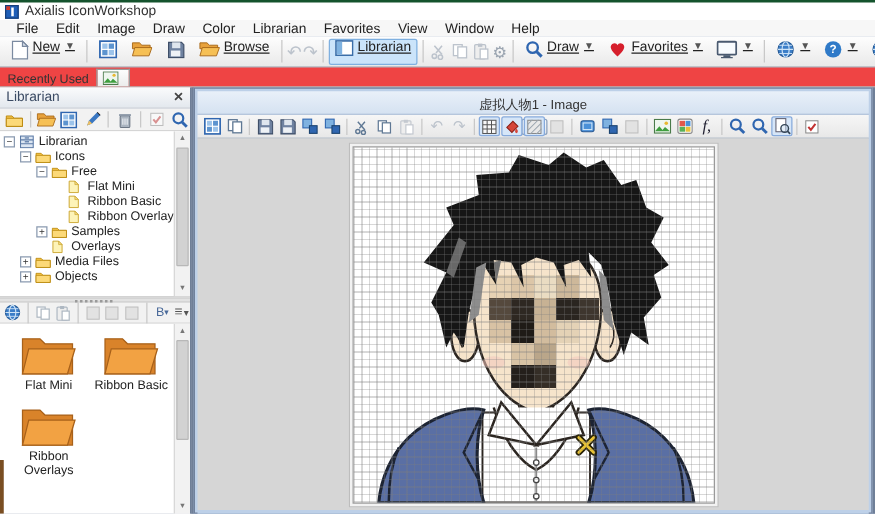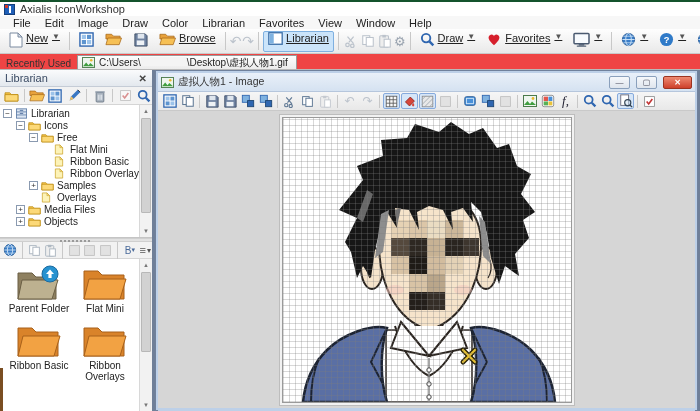--- a/index.html
+++ b/index.html
@@ -54,21 +54,21 @@
   #splitter::after { content:""; position:absolute; left:60px; top:1px; width:30px; height:1px; border-top:2px dotted #9a9a9a; }
 
   #filetoolbar { height:17px; background:#f2f2f2; border-bottom:1px solid #d5d5d5; display:flex; align-items:center; gap:2px; padding-left:3px; }
   #filelist { position:relative; height:152px; background:#fff; overflow:hidden; padding:6px 0 0 6px; display:flex; flex-wrap:wrap; align-content:flex-start; }
   .fitem { width:66px; display:flex; flex-direction:column; align-items:center; margin-bottom:8px; }
   .fitem .flabel { font-size:10px; color:#222; text-align:center; margin-top:2px; line-height:11px; width:64px; }
 
   
   #mdi { position:absolute; left:153px; top:70px; width:547px; height:341px; background:#6f7f98; }
   #docwin { position:absolute; left:2px; top:0; width:543px; height:341px; border:1px solid #70819c; background:#bdd0e8; box-shadow:inset 0 0 0 2px #bdd0e8; }
-  #doctitle { height:19px; margin:2px 2px 0 2px; background:linear-gradient(#e9f0f9,#d5e2f1); border-bottom:1px solid #b6c6dc; display:flex; align-items:center; gap:4px; padding:0 3px; }
+  #doctitle { height:19px; margin:2px 2px 0 2px; background:linear-gradient(#e9f0f9,#d5e2f1); border-bottom:1px solid #b6c6dc; display:flex; align-items:center; gap:4px; padding:0 3px;flex-direction:column; }
   #doctitle .dtl { font-size:10.5px; color:#333; flex:1; }
   .wbtn { width:21px; height:13px; border:1px solid #8aa0bc; border-radius:2px; background:linear-gradient(#f6f8fb,#dfe5ed); font-size:8px; line-height:11px; text-align:center; color:#445; margin-left:2px; }
   .wbtn.close { width:29px; background:linear-gradient(#ee8a72,#ce402b); color:#fff; border-color:#9c3321; font-weight:bold; }
 
   #doctoolbar { height:19px; margin:0 2px; background:linear-gradient(#f6f6f6,#e8e8e8); border-bottom:1px solid #c9c9c9; display:flex; align-items:center; gap:1px; padding-left:3px; }
   .dti { width:17px; height:16px; display:flex; align-items:center; justify-content:center; border:1px solid transparent; border-radius:2px; }
   .dti.on { background:#d6e6f8; border-color:#86aadc; }
   #doctoolbar .sep { height:13px; margin:0 2px; }
 
   #canvasarea { position:relative; height:297px; margin:0 2px; background:#d6d6d6; overflow:hidden; }
@@ -355,21 +355,20 @@
   </div>
 
 </div>
 
 <div id="recentbar">
   <span class="rlabel">Recently Used</span>
   <div id="recenttab">
     <svg class="i" width="13" height="11">
         <use href="#s-img"></use>
       </svg>
-    <span><span>C:\Users\</span><span class="redact"></span><span>\Desktop\虚拟人物1.gif</span></span>
   </div>
 </div>
 
 <div id="leftcol">
   <div id="libheader">
     <span class="ht">Librarian</span>
     <span class="hx">✕</span>
   </div>
   <div id="libtoolbar">
     <span class="sicon">
@@ -520,26 +519,20 @@
     <span class="sicon">
         <svg class="i" width="13" height="13">
           <use href="#s-graysq"></use>
         </svg>
       </span>
     <div class="sep"></div>
     <span class="sicon" style="font-size:10px;color:#4a6a9a">B<span style="font-size:7px">▾</span></span>
     <span class="sicon" style="font-size:11px;color:#555">≡<span class="caret">▾</span></span>
   </div>
   <div id="filelist">
-    <div class="fitem">
-      <svg class="i" width="46" height="36">
-          <use href="#s-parentfolder"></use>
-        </svg>
-      <span class="flabel">Parent Folder</span>
-    </div>
     <div class="fitem">
       <svg class="i" width="46" height="36">
           <use href="#s-bigfolder"></use>
         </svg>
       <span class="flabel">Flat Mini</span>
     </div>
     <div class="fitem">
       <svg class="i" width="46" height="36">
           <use href="#s-bigfolder"></use>
         </svg>

